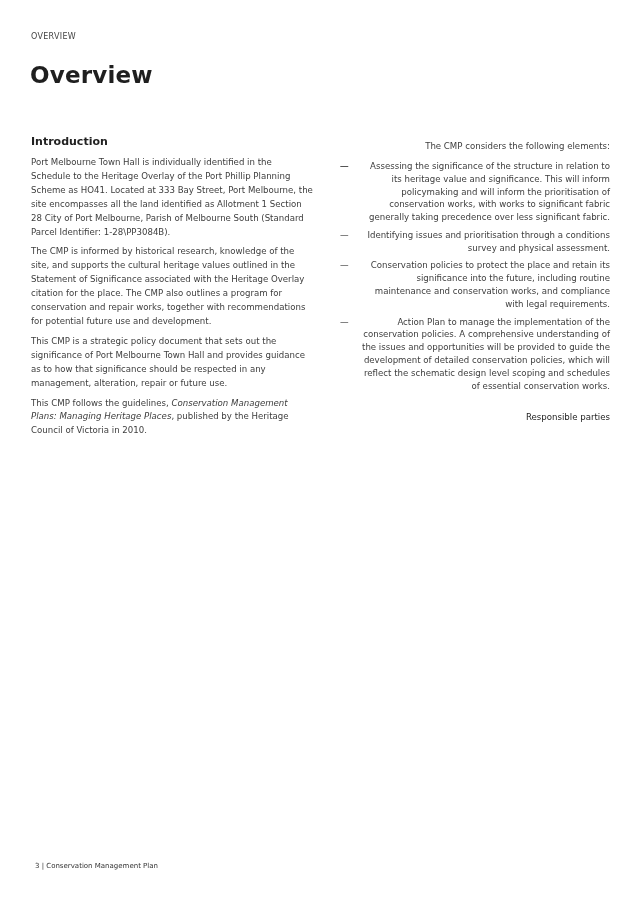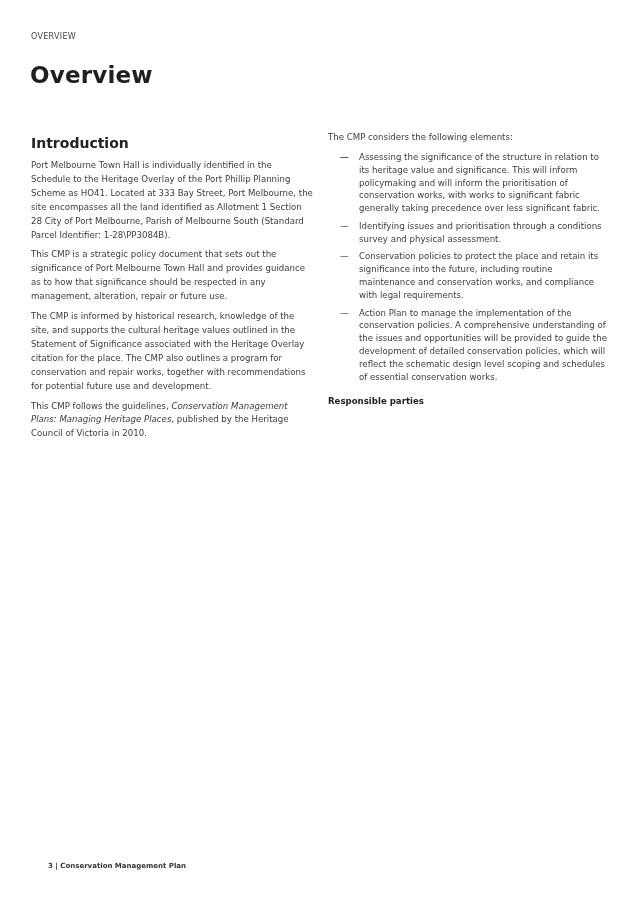--- a/index.html
+++ b/index.html
@@ -11,56 +11,56 @@
   .running-head {
     position: absolute; left: 31px; top: 32px;
     font-size: 8px; letter-spacing: 0.3px; color: #444;
   }
   .page-title {
     position: absolute; left: 30px; top: 62px; margin: 0;
     font-size: 23px; font-weight: bold; color: #1f1f1f; letter-spacing: 0.2px;
   }
   .col { position: absolute; }
   .col-left { left: 31px; top: 135px; width: 282px; }
-  .col-right { left: 328px; top: 131px; width: 282px; }
+  .col-right { left: 328px; top: 140px; width: 282px; text-align: right; }
   .col-right .lead { margin-top: 0; }
   h2.section-heading {
-    font-size: 14px; font-weight: bold; color: #222; margin: 0 0 8px 0;
+    font-size: 11px; font-weight: bold; color: #222; margin: 0 0 8px 0;
   }
   h3.sub-heading {
-    font-size: 8.6px; font-weight: bold; color: #222; margin: 13px 0 8px 0;
+    font-size: 8.6px; font-weight: normal; color: #222; margin: 20px 0 8px 0;
   }
   p {
     font-size: 8.6px; line-height: 13.9px; margin: 0 0 6px 0; color: #3d3d3d;
   }
   em { font-style: italic; }
   ul.dash-list { list-style: none; margin: 0 0 6px 0; padding: 0; }
   ul.dash-list li {
     position: relative; padding-left: 31px; font-size: 8.6px; line-height: 12.8px;
     margin-bottom: 5px; color: #3d3d3d;
   }
   ul.dash-list li .dash {
     position: absolute; left: 12px; top: 0; font-size: 8.6px; color: #3d3d3d;
   }
   .footer {
-    position: absolute; left: 48px; top: 862px;
-    font-size: 7px; font-weight: bold; color: #333;
+    position: absolute; left: 35px; top: 862px;
+    font-size: 7px; font-weight: normal; color: #333;
   }
 </style>
 </head>
 <body>
 
 <div class="running-head">OVERVIEW</div>
 <h1 class="page-title">Overview</h1>
 
 <div class="col col-left">
   <h2 class="section-heading">Introduction</h2>
   <p>Port Melbourne Town Hall is individually identified in the Schedule to the Heritage Overlay of the Port Phillip Planning Scheme as HO41. Located at 333 Bay Street, Port Melbourne, the site encompasses all the land identified as Allotment 1 Section 28 City of Port Melbourne, Parish of Melbourne South (Standard Parcel Identifier: 1-28\PP3084B).</p>
+  <p>The CMP is informed by historical research, knowledge of the site, and supports the cultural heritage values outlined in the Statement of Significance associated with the Heritage Overlay citation for the place. The CMP also outlines a program for conservation and repair works, together with recommendations for potential future use and development.</p>
   <p>This CMP is a strategic policy document that sets out the significance of Port Melbourne Town Hall and provides guidance as to how that significance should be respected in any management, alteration, repair or future use.</p>
-  <p>The CMP is informed by historical research, knowledge of the site, and supports the cultural heritage values outlined in the Statement of Significance associated with the Heritage Overlay citation for the place. The CMP also outlines a program for conservation and repair works, together with recommendations for potential future use and development.</p>
   <p><span>This CMP follows the guidelines, </span><em>Conservation Management Plans: Managing Heritage Places</em><span>, published by the Heritage Council of Victoria in 2010.</span></p>
 </div>
 
 <div class="col col-right">
   <p class="lead">The CMP considers the following elements:</p>
   <ul class="dash-list">
     <li><span class="dash">—</span></li>
     <li><span class="dash">—</span><span>Assessing the significance of the structure in relation to its heritage value and significance. This will inform policymaking and will inform the prioritisation of conservation works, with works to significant fabric generally taking precedence over less significant fabric.</span></li>
     <li><span class="dash">—</span><span>Identifying issues and prioritisation through a conditions survey and physical assessment.</span></li>
     <li><span class="dash">—</span><span>Conservation policies to protect the place and retain its significance into the future, including routine maintenance and conservation works, and compliance with legal requirements.</span></li>

